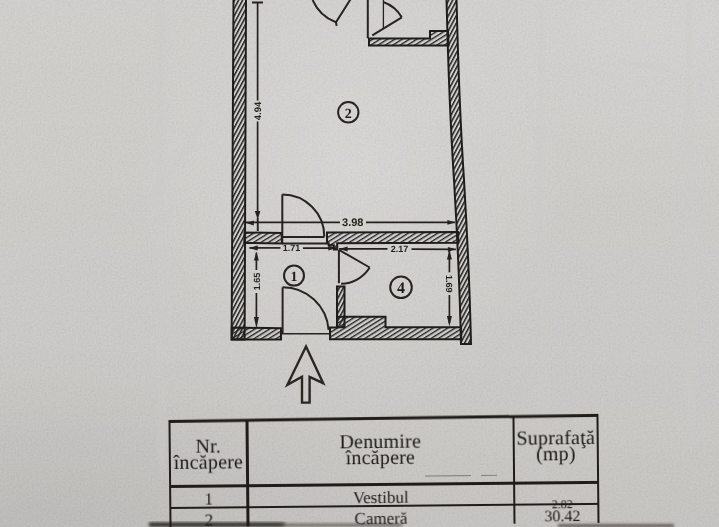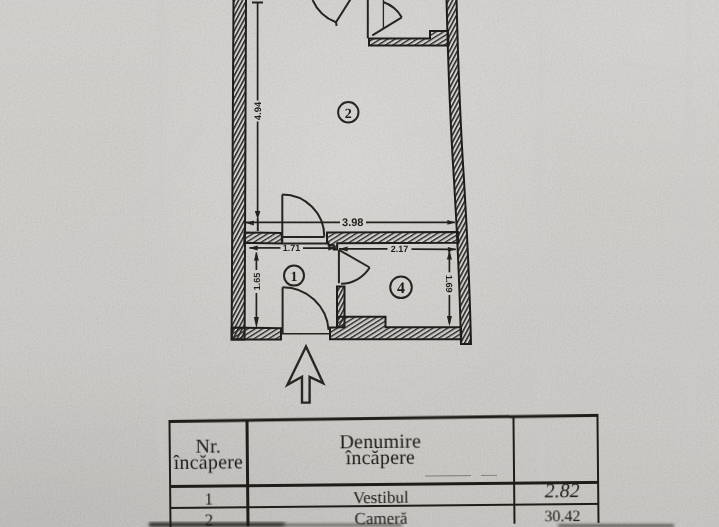--- a/index.html
+++ b/index.html
@@ -175,21 +175,22 @@
   <div class="brd" style="left:77px;top:0;width:2.7px;height:107px;"></div>
   <div class="brd" style="left:344px;top:0;width:2.4px;height:107px;"></div>
   <div class="brd" style="left:427.5px;top:0;width:2.8px;height:107px;"></div>
   <div class="brd" style="left:0;top:65.3px;width:430px;height:2.9px;"></div>
   <div class="brd" style="left:0;top:86.5px;width:430px;height:2px;"></div>
   <div class="brd" style="left:256px;top:58px;width:46px;height:1.3px;opacity:0.45;"></div>
     <div class="brd" style="left:312px;top:57.5px;width:16px;height:1.3px;opacity:0.4;"></div>
 
   <div class="ct hdr" style="left:2px;top:19px;width:75px;">Nr.<br>încăpere</div>
   <div class="ct hdr" style="left:79px;top:16px;width:265px;">Denumire<br>încăpere</div>
+  <div class="ct hdr" style="left:346px;top:14px;width:82px;">Suprafaţă<br>(mp)</div>
 
   <div class="ct row" style="left:2px;top:69.5px;width:75px;">1</div>
   <div class="ct row" style="left:79px;top:69.5px;width:265px;">Vestibul</div>
-  <div class="ct row" style="left:360px;top:64px;width:66px;font-size:20px;font-style:italic;">2.82</div>
+  <div class="ct row" style="left:360px;top:81px;width:66px;font-size:12px;">2.82</div>
 
   <div class="ct row" style="left:2px;top:91px;width:75px;">2</div>
   <div class="ct row" style="left:79px;top:91px;width:265px;">Cameră</div>
   <div class="ct row" style="left:358px;top:91.5px;width:70px;font-size:16px;">30.42</div>
 </div>
 
 </body></html>

